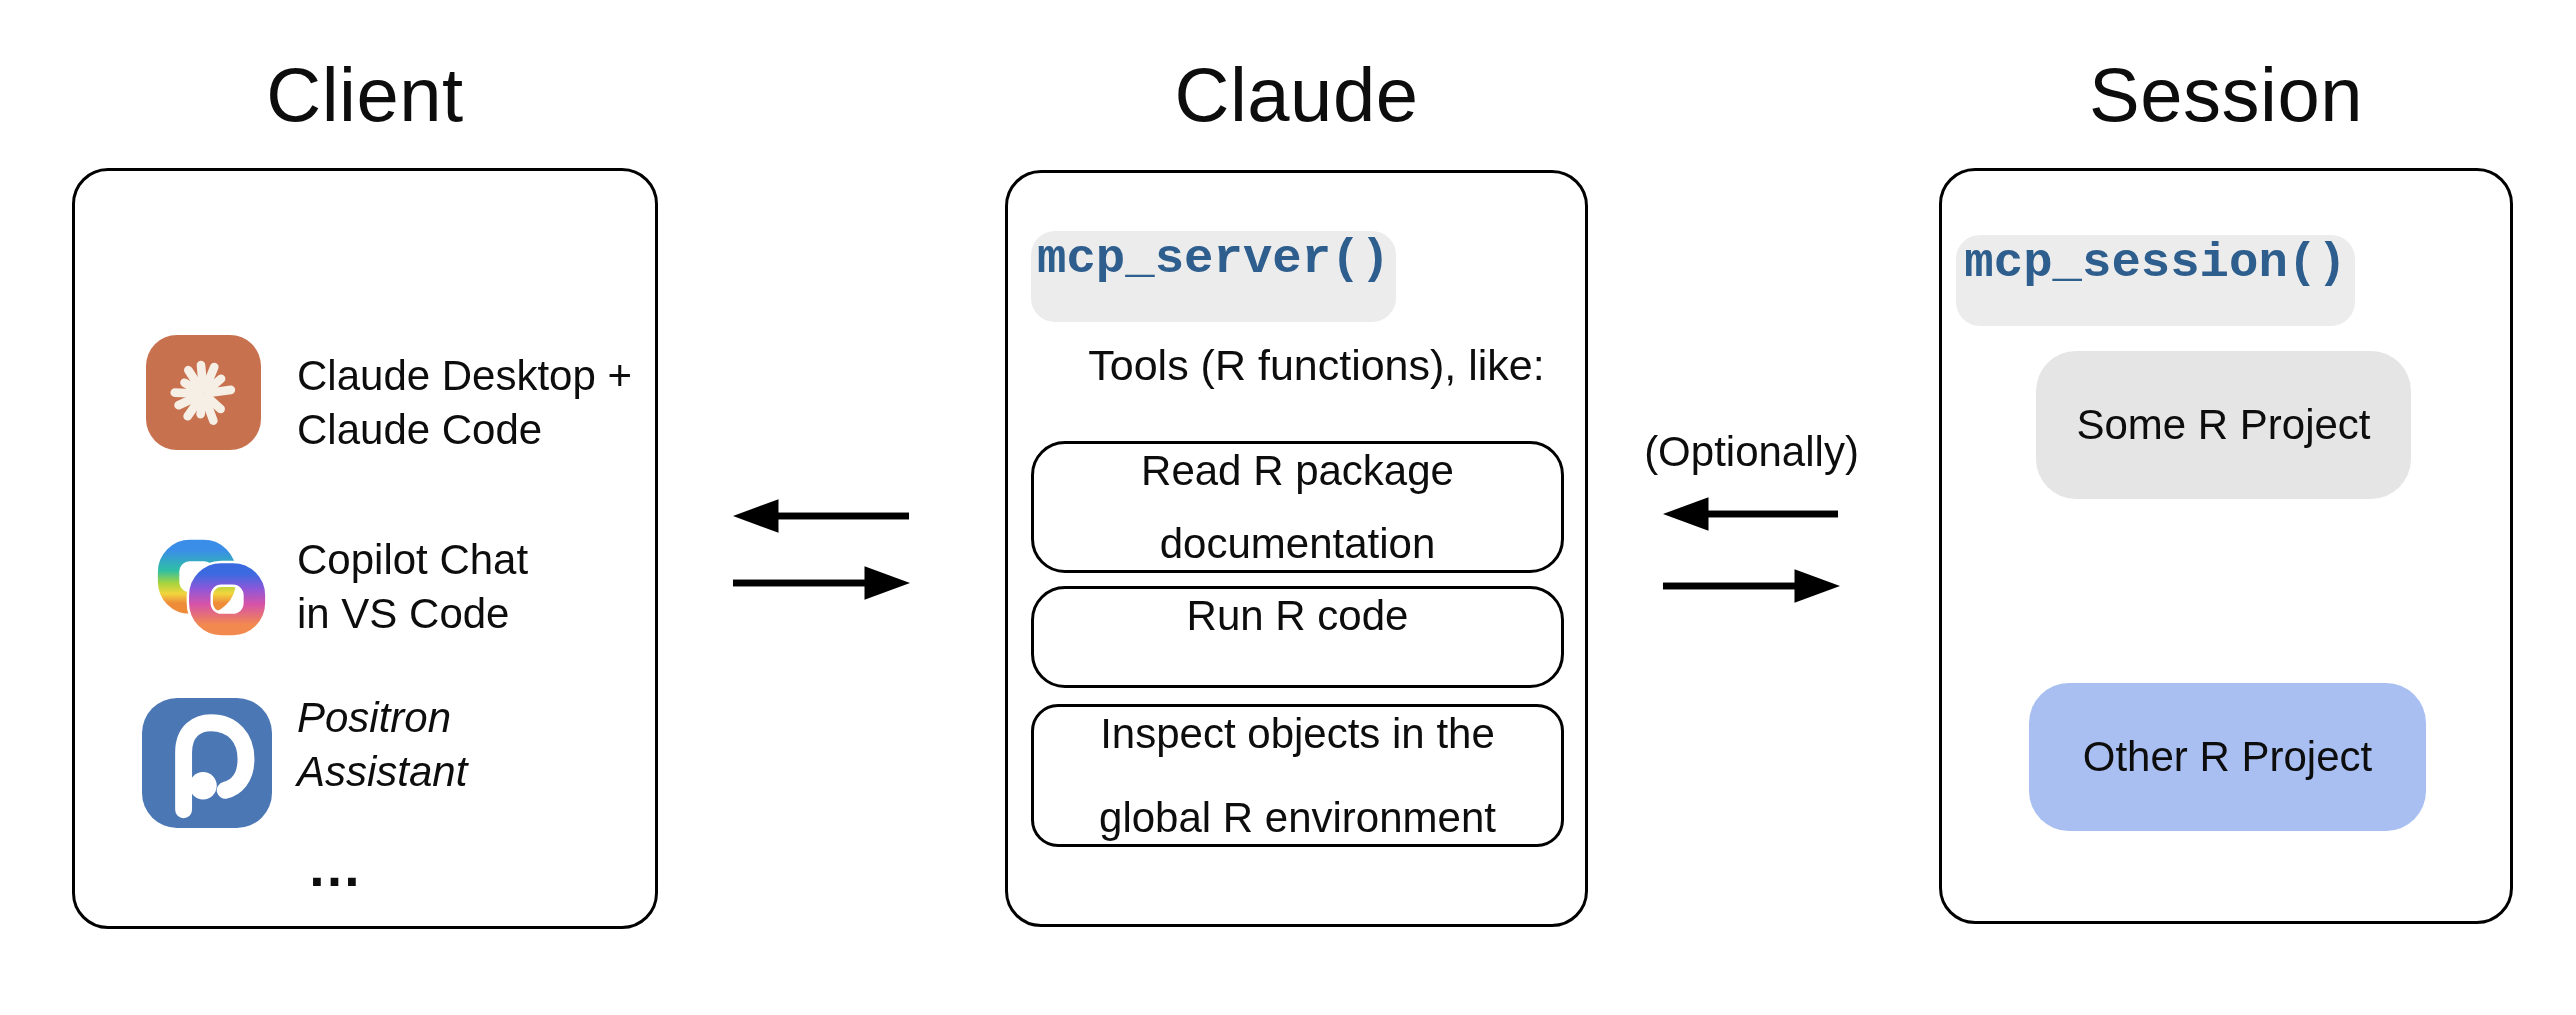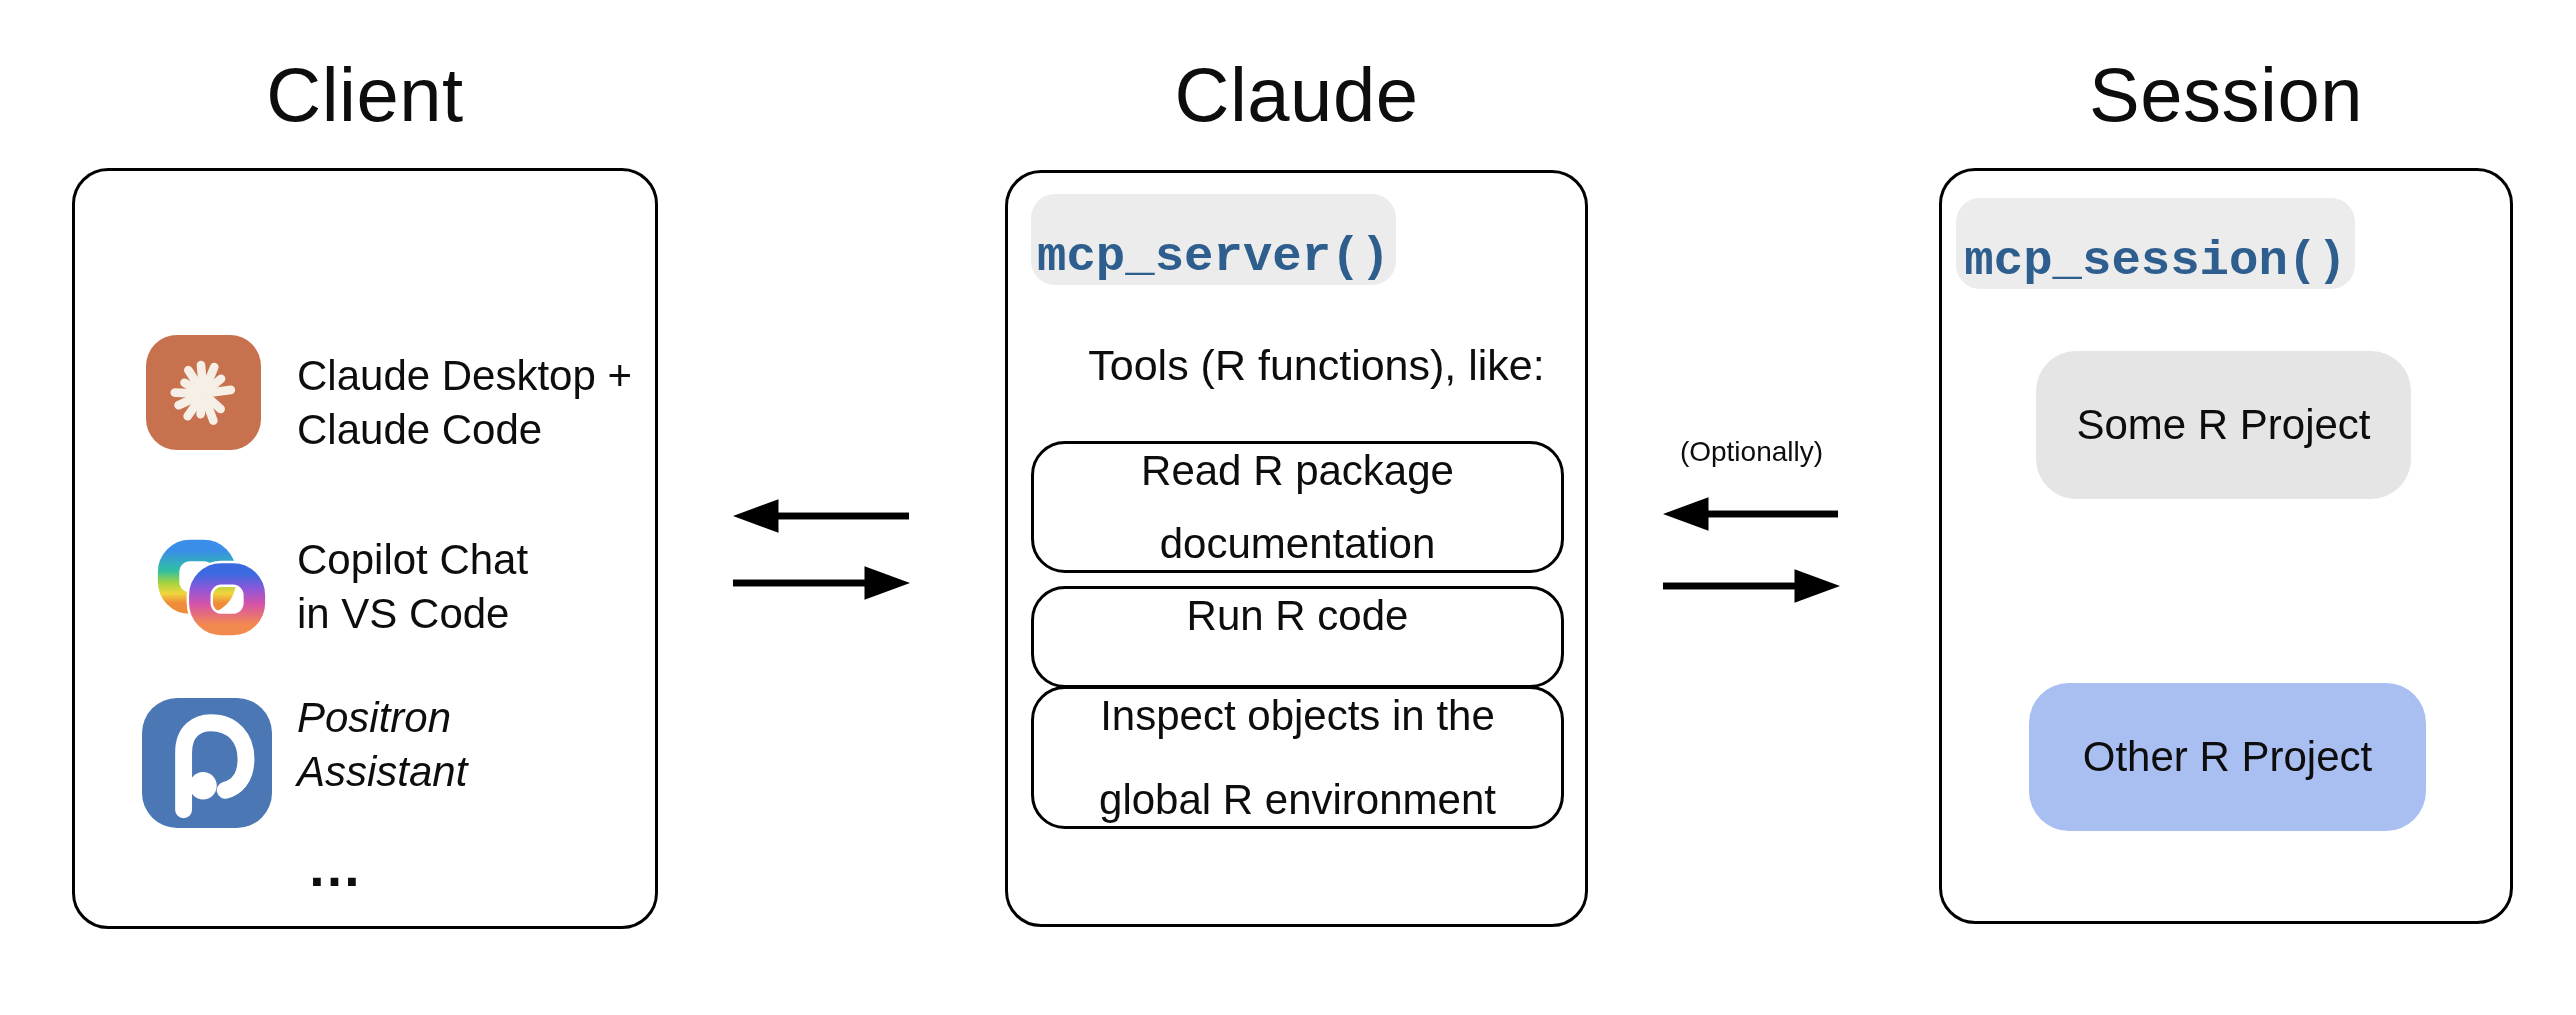--- a/index.html
+++ b/index.html
@@ -39,26 +39,27 @@
   .ellipsis{
     position:absolute;
     font-size:55px;font-weight:bold;
     letter-spacing:4px;
     color:#0d0d0d;
   }
   .chip{
     position:absolute;
     background:#ececec;
     border-radius:24px;
-    display:flex;align-items:flex-end;justify-content:center;
+    display:flex;align-items:flex-start;justify-content:center;
     font-family:"Liberation Mono","DejaVu Sans Mono",monospace;
     font-weight:bold;
     font-size:49px;
     color:#2e5e8d;
     white-space:nowrap;
+    margin-top:37px;
   }
   .tools-heading{
     position:absolute;
     left:0;width:100%;
     text-align:center;
     font-size:43px;line-height:53px;
     color:#0d0d0d;
     white-space:nowrap;
     padding-left:20px;
   }
@@ -82,21 +83,21 @@
     font-size:42px;
     color:#0d0d0d;
     white-space:nowrap;
   }
   .proj-some{background:#e5e5e5;}
   .proj-other{background:#a9bff2;}
   .arrow{position:absolute;display:block;}
   .opt-label{
     position:absolute;
     text-align:center;
-    font-size:28px;line-height:53px;
+    font-size:42px;line-height:53px;
     color:#0d0d0d;
     white-space:nowrap;
   }
 </style>
 </head>
 <body>
 
 <div class="stage">
 
   <div class="col-title" style="left:72px;width:586px;">Client</div>
@@ -175,21 +176,21 @@
 
     <div class="tool-box" style="left:23px;top:268px;width:533px;height:132px;">
       <span>Read R package</span>
       <span>documentation</span>
     </div>
 
     <div class="tool-box" style="left:23px;top:413px;width:533px;height:102px;">
       <span>Run R code</span>
     </div>
 
-    <div class="tool-box" style="left:23px;top:513px;width:533px;height:143px;">
+    <div class="tool-box" style="left:23px;top:531px;width:533px;height:143px;border-radius:27px;">
       <span>Inspect objects in the</span>
       <span>global R environment</span>
     </div>
   </div>
 
   <div class="panel" style="left:1939px;top:168px;width:574px;height:756px;">
 
     <div class="chip" style="left:14px;top:27px;width:399px;height:91px;">
       <span>mcp_session()</span>
     </div>

